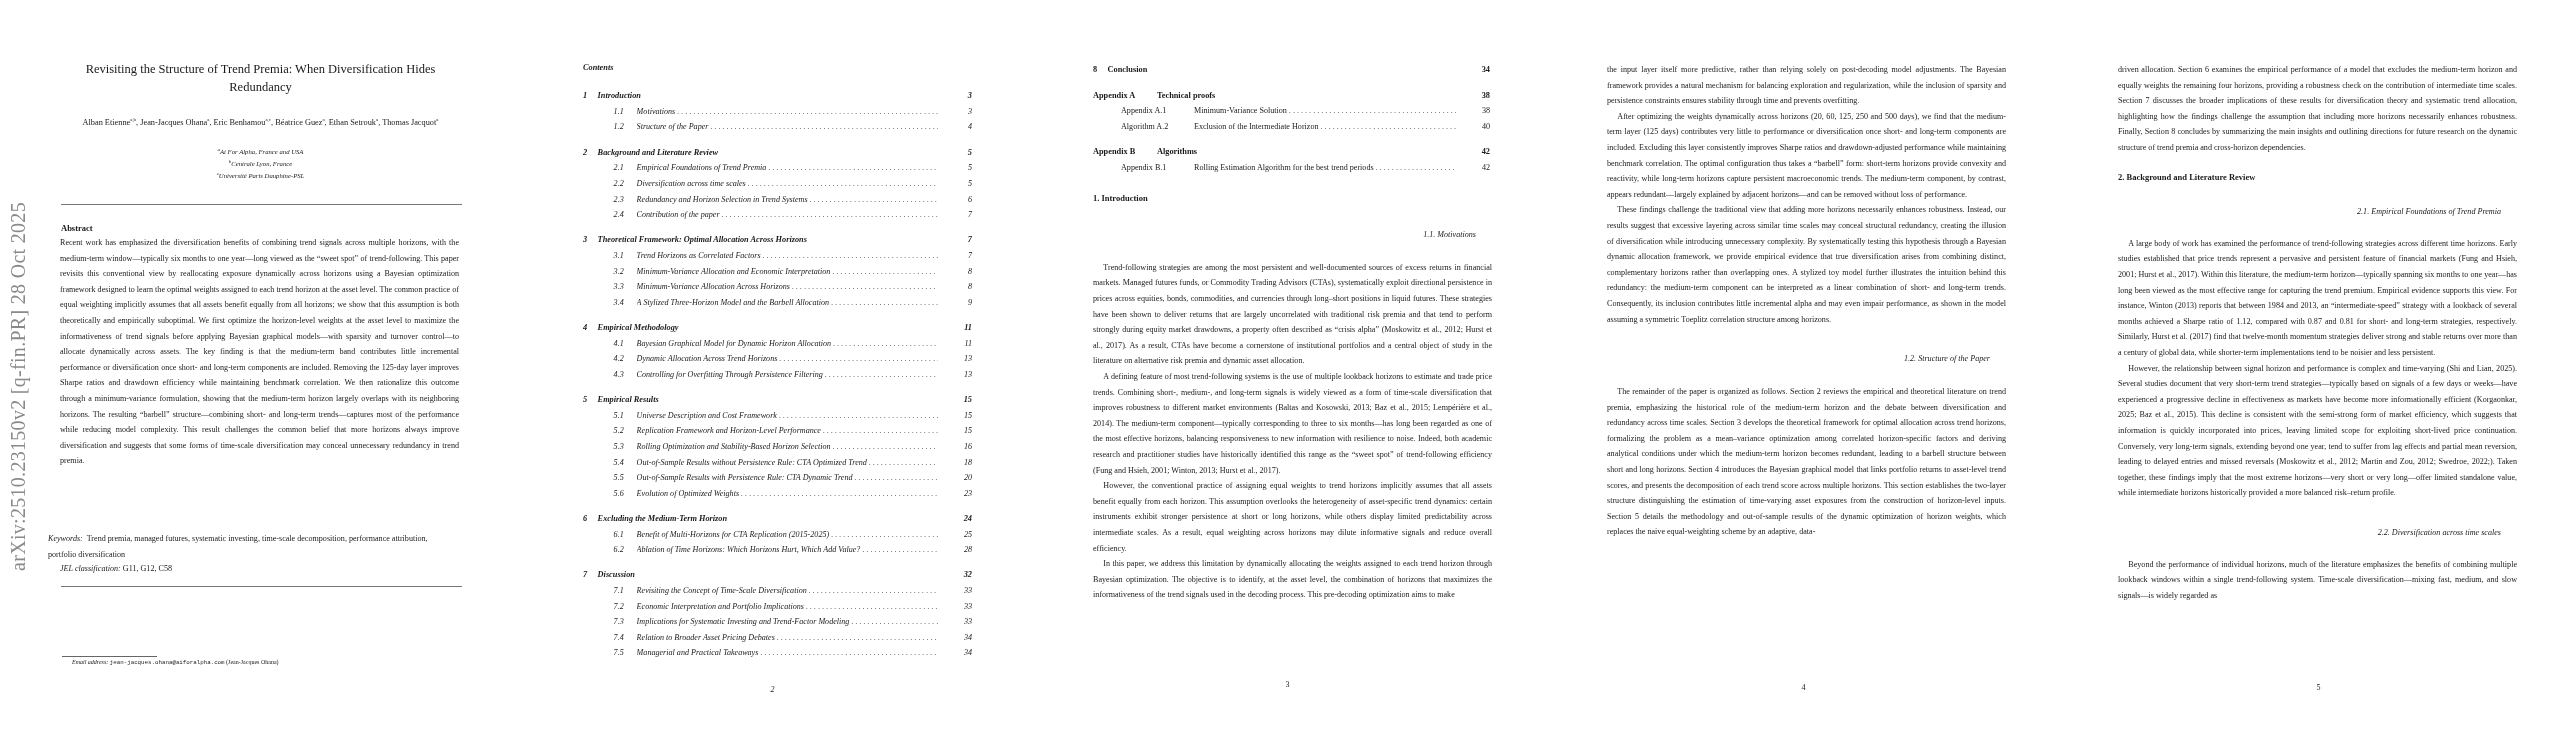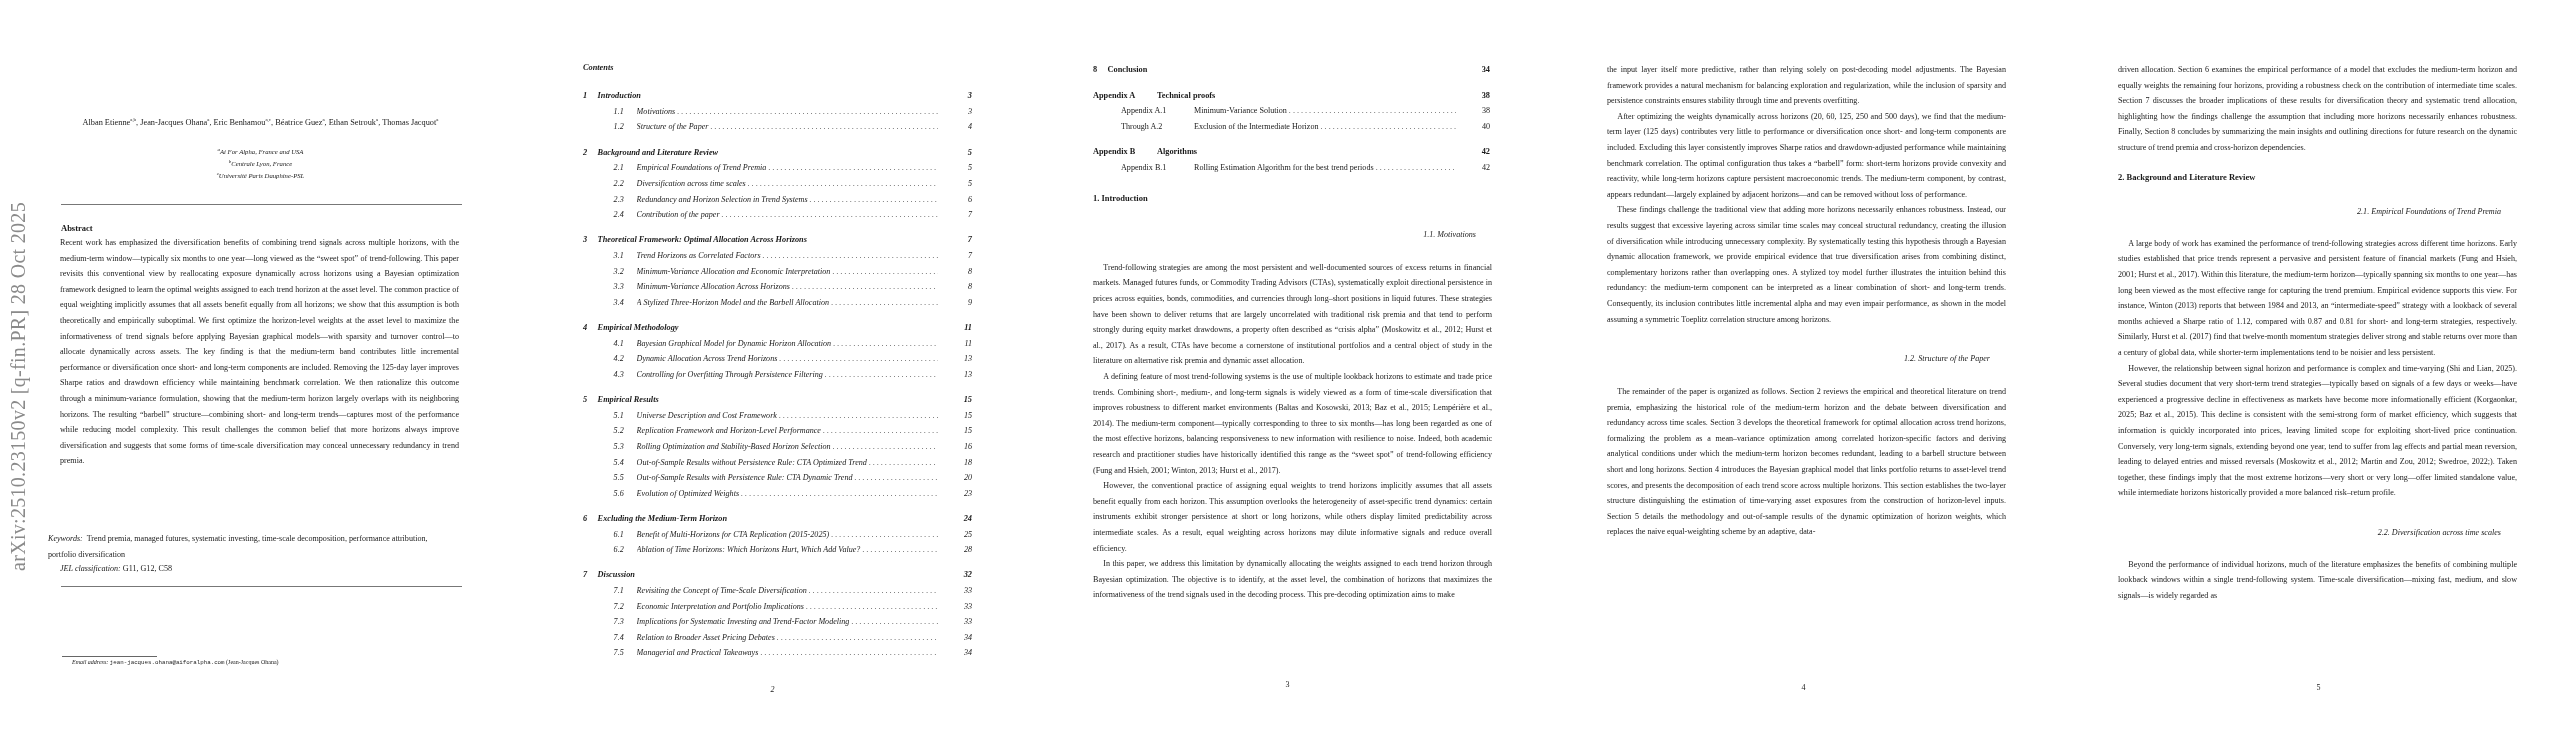--- a/index.html
+++ b/index.html
@@ -38,20 +38,21 @@
   .appx .sub { padding-left:12px; } .appx .sub .n { width:73px; }
   h2.sec-title { font-size:8.5px; font-weight:bold; margin:0; }
   h3.subsec { font-size:8.1px; font-style:italic; font-weight:normal; margin:16px;text-align:right; }
   em.it { font-style:italic; }
 </style>
 </head>
 <body>
 
 <div class="page p1">
   <div class="arxiv">arXiv:2510.23150v2  [q-fin.PR]  28 Oct 2025</div>
+  <div class="title">Revisiting the Structure of Trend Premia: When Diversification Hides Redundancy</div>
   <div class="authors" id="authors"><span>Alban Etienne</span><sup>a,b</sup>, <span>Jean-Jacques Ohana</span><sup>a</sup>, <span>Eric Benhamou</span><sup>a,c</sup>, <span>Béatrice Guez</span><sup>a</sup>, <span>Ethan Setrouk</span><sup>a</sup>, <span>Thomas Jacquot</span><sup>a</sup></div>
   <div class="affil" id="affils">
       <div><sup>a</sup><span>Ai For Alpha, France and USA</span></div>
       <div><sup>b</sup><span>Centrale Lyon, France</span></div>
       <div><sup>c</sup><span>Université Paris Dauphine-PSL</span></div>
     </div>
   <div class="rule" style="top:204px"></div>
   <div class="abs-h">Abstract</div>
   <div style="position:absolute;left:60px;top:235px;width:399px;">
     <p class="txt">Recent work has emphasized the diversification benefits of combining trend signals across multiple horizons, with the medium-term window—typically six months to one year—long viewed as the “sweet spot” of trend-following. This paper revisits this conventional view by reallocating exposure dynamically across horizons using a Bayesian optimization framework designed to learn the optimal weights assigned to each trend horizon at the asset level. The common practice of equal weighting implicitly assumes that all assets benefit equally from all horizons; we show that this assumption is both theoretically and empirically suboptimal. We first optimize the horizon-level weights at the asset level to maximize the informativeness of trend signals before applying Bayesian graphical models—with sparsity and turnover control—to allocate dynamically across assets. The key finding is that the medium-term band contributes little incremental performance or diversification once short- and long-term components are included. Removing the 125-day layer improves Sharpe ratios and drawdown efficiency while maintaining benchmark correlation. We then rationalize this outcome through a minimum-variance formulation, showing that the medium-term horizon largely overlaps with its neighboring horizons. The resulting “barbell” structure—combining short- and long-term trends—captures most of the performance while reducing model complexity. This result challenges the common belief that more horizons always improve diversification and suggests that some forms of time-scale diversification may conceal unnecessary redundancy in trend premia.</p>
@@ -268,21 +269,21 @@
           <span class="n">Appendix A</span>
           <span class="t">Technical proofs</span>
           <span class="pg">38</span>
         </div>
         <div class="sub">
           <span class="n">Appendix A.1</span>
           <span class="t">Minimum-Variance Solution</span>
           <span class="pg">38</span>
         </div>
         <div class="sub">
-          <span class="n">Through A.2</span>
+          <span class="n">Algorithm A.2</span>
           <span class="t">Exclusion of the Intermediate Horizon</span>
           <span class="pg">40</span>
         </div>
         <div class="gap"></div>
         <div class="sec">
           <span class="n">Appendix B</span>
           <span class="t">Algorithms</span>
           <span class="pg">42</span>
         </div>
         <div class="sub">

